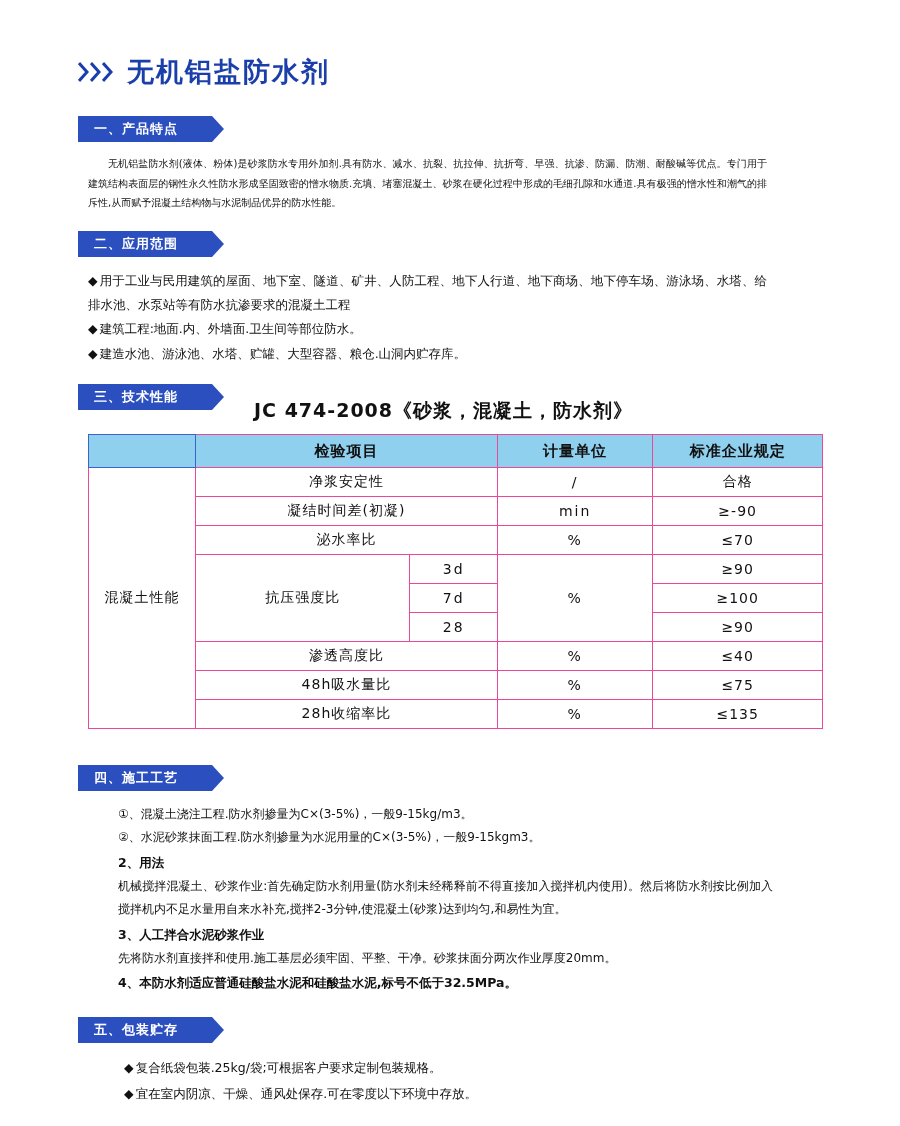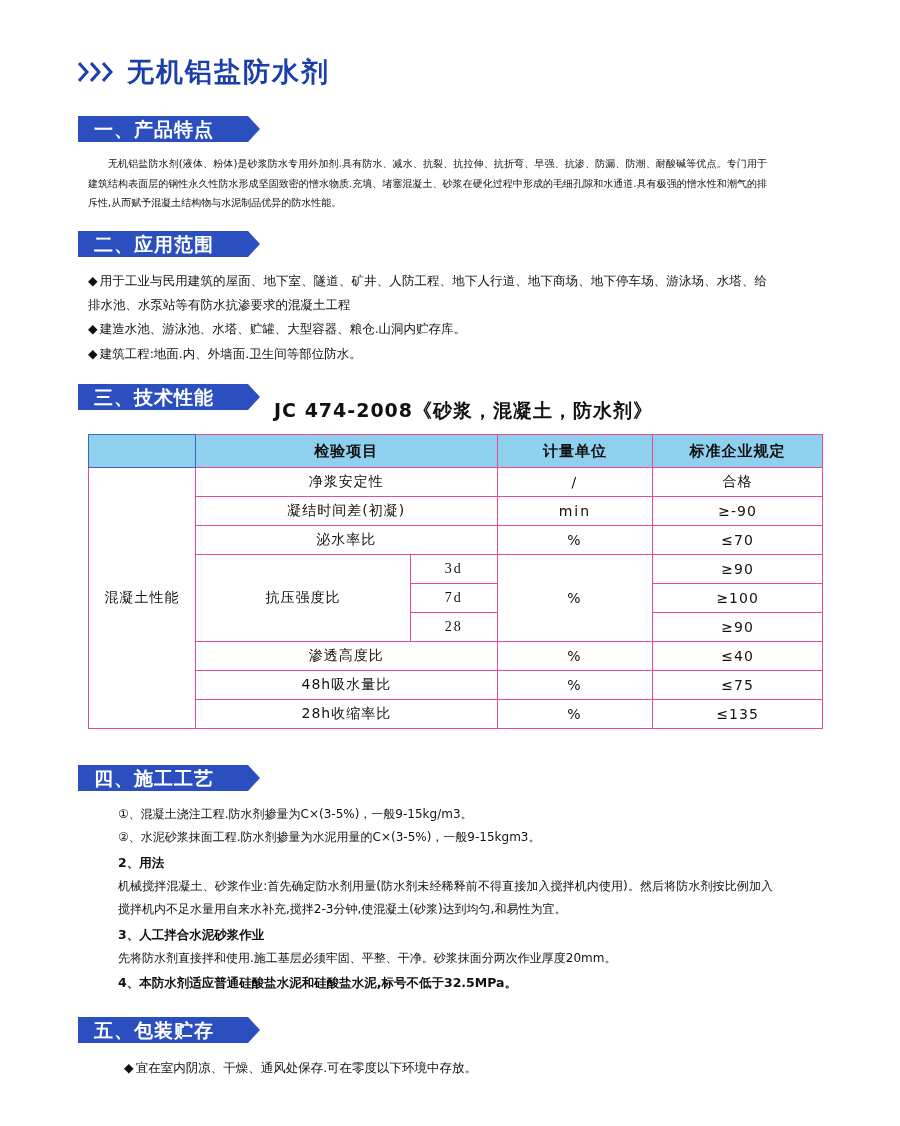--- a/index.html
+++ b/index.html
@@ -52,41 +52,41 @@
 
   
   .section-banner {
     position: relative;
     display: inline-block;
     height: 26px;
     line-height: 26px;
     padding: 0 34px 0 16px;
     background: #2c4fbf;
     color: #ffffff;
-    font-size: 19px;
+    font-size: 13px;
     font-weight: bold;
     letter-spacing: 1px;
     margin-bottom: 12px;
     font-family: "DejaVu Sans", "Liberation Sans", sans-serif;
   }
   .section-banner::after {
     content: "";
     position: absolute;
     right: -12px;
     top: 0;
     width: 0;
     height: 0;
     border-top: 13px solid transparent;
     border-bottom: 13px solid transparent;
     border-left: 12px solid #2c4fbf;
   }
   .banner-row {
     display: flex;
     align-items: flex-start;
-    gap: 26px;
+    gap: 42px;
   }
   .std-title {
     font-size: 19px;
     font-weight: bold;
     color: #111111;
     letter-spacing: 1px;
     margin-top: 14px;
     font-family: "DejaVu Sans", "Liberation Sans", sans-serif;
   }
 
@@ -145,21 +145,21 @@
     background: #8fd0ef;
     font-weight: bold;
     font-size: 16px;
     letter-spacing: 1px;
     color: #111111;
     width: 120px;
   }
   td.item { width: 250px; letter-spacing: 1px; }
   td.unit { width: 175px; letter-spacing: 2px; }
   td.val  { width: 190px; letter-spacing: 1px; }
-  td.sub  { width: 95px; letter-spacing: 2px; font-family: Liberation Serif, serif; }
+  td.sub  { width: 95px; letter-spacing: 2px; }
   td.rowlabel { letter-spacing: 1px; }
 
   
   .proc { padding-left: 40px; }
   .proc .lvl1 {
     font-size: 12.5px;
     font-weight: bold;
     line-height: 2.0;
     margin: 0;
     color: #111111;
@@ -208,22 +208,22 @@
     <div class="sec-body">
       <p class="para indent">无机铝盐防水剂(液体、粉体)是砂浆防水专用外加剂.具有防水、减水、抗裂、抗拉伸、抗折弯、早强、抗渗、防漏、防潮、耐酸碱等优点。专门用于建筑结构表面层的钢性永久性防水形成坚固致密的憎水物质.充填、堵塞混凝土、砂浆在硬化过程中形成的毛细孔隙和水通道.具有极强的憎水性和潮气的排斥性,从而赋予混凝土结构物与水泥制品优异的防水性能。</p>
     </div>
   </div>
 
   <div class="sec">
     <div class="section-banner">二、应用范围</div>
     <div class="sec-body">
       <ul class="bullets">
         <li><span class="mk">◆</span><span>用于工业与民用建筑的屋面、地下室、隧道、矿井、人防工程、地下人行道、地下商场、地下停车场、游泳场、水塔、给排水池、水泵站等有防水抗渗要求的混凝土工程</span></li>
+        <li><span class="mk">◆</span><span>建筑工程:地面.内、外墙面.卫生间等部位防水。</span></li>
         <li><span class="mk">◆</span><span>建造水池、游泳池、水塔、贮罐、大型容器、粮仓.山洞内贮存库。</span></li>
-        <li><span class="mk">◆</span><span>建筑工程:地面.内、外墙面.卫生间等部位防水。</span></li>
       </ul>
     </div>
   </div>
 
   <div class="sec">
     <div class="banner-row">
       <div class="section-banner">三、技术性能</div>
       <div class="std-title">JC 474-2008《砂浆，混凝土，防水剂》</div>
     </div>
 
@@ -295,17 +295,18 @@
       <p class="plain">机械搅拌混凝土、砂浆作业:首先确定防水剂用量(防水剂未经稀释前不得直接加入搅拌机内使用)。然后将防水剂按比例加入搅拌机内不足水量用自来水补充,搅拌2-3分钟,使混凝土(砂浆)达到均匀,和易性为宜。</p>
       <p class="lvl1">3、人工拌合水泥砂浆作业</p>
       <p class="plain">先将防水剂直接拌和使用.施工基层必须牢固、平整、干净。砂浆抹面分两次作业厚度20mm。</p>
       <p class="lvl1">4、本防水剂适应普通硅酸盐水泥和硅酸盐水泥,标号不低于32.5MPa。</p>
     </div>
   </div>
 
   <div class="sec" style="margin-top:22px;">
     <div class="section-banner">五、包装贮存</div>
     <ul class="bullets pack">
+      <li><span class="mk">◆</span><span>复合纸袋包装.25kg/袋;可根据客户要求定制包装规格。</span></li>
       <li><span class="mk">◆</span><span>宜在室内阴凉、干燥、通风处保存.可在零度以下环境中存放。</span></li>
     </ul>
   </div>
 
 </div>
 
 </body></html>

